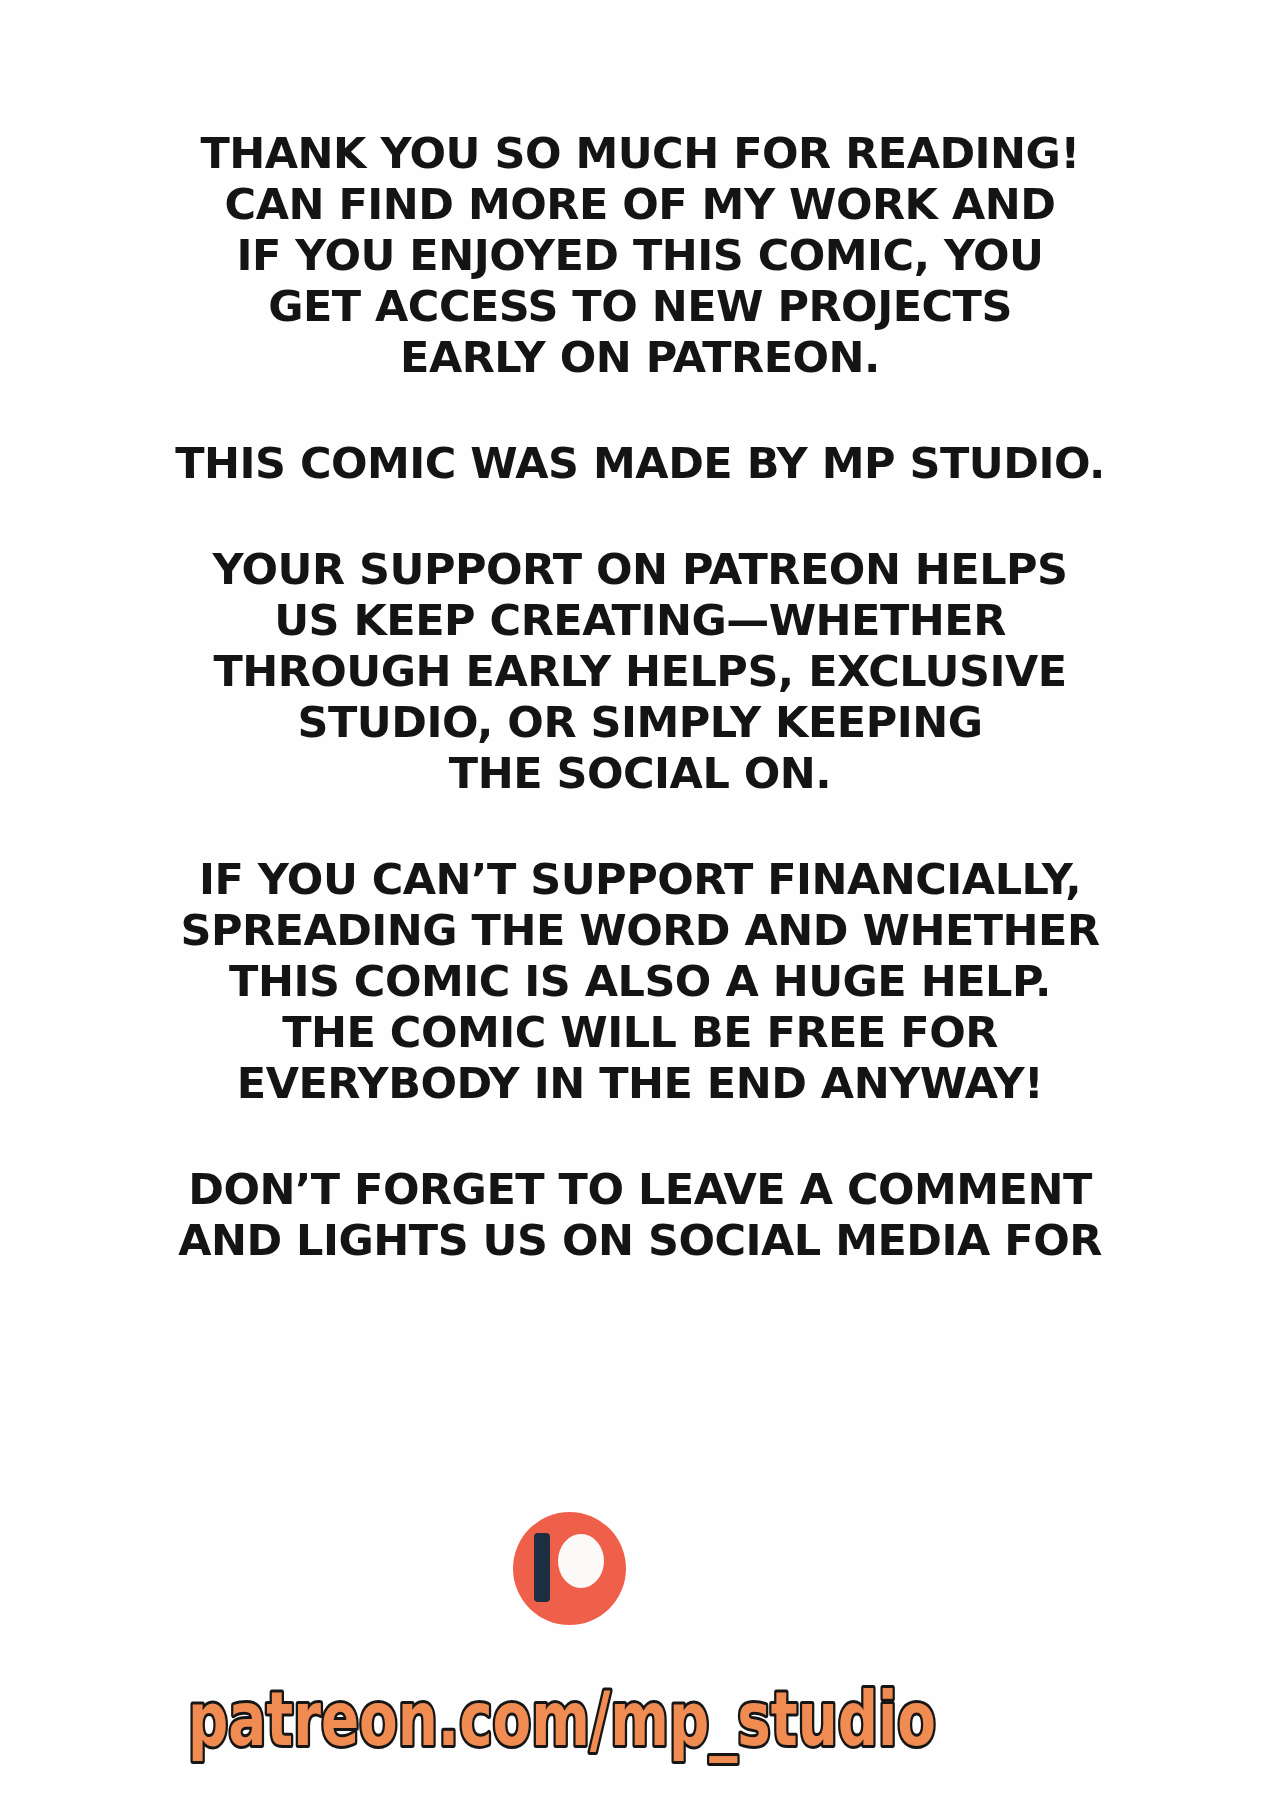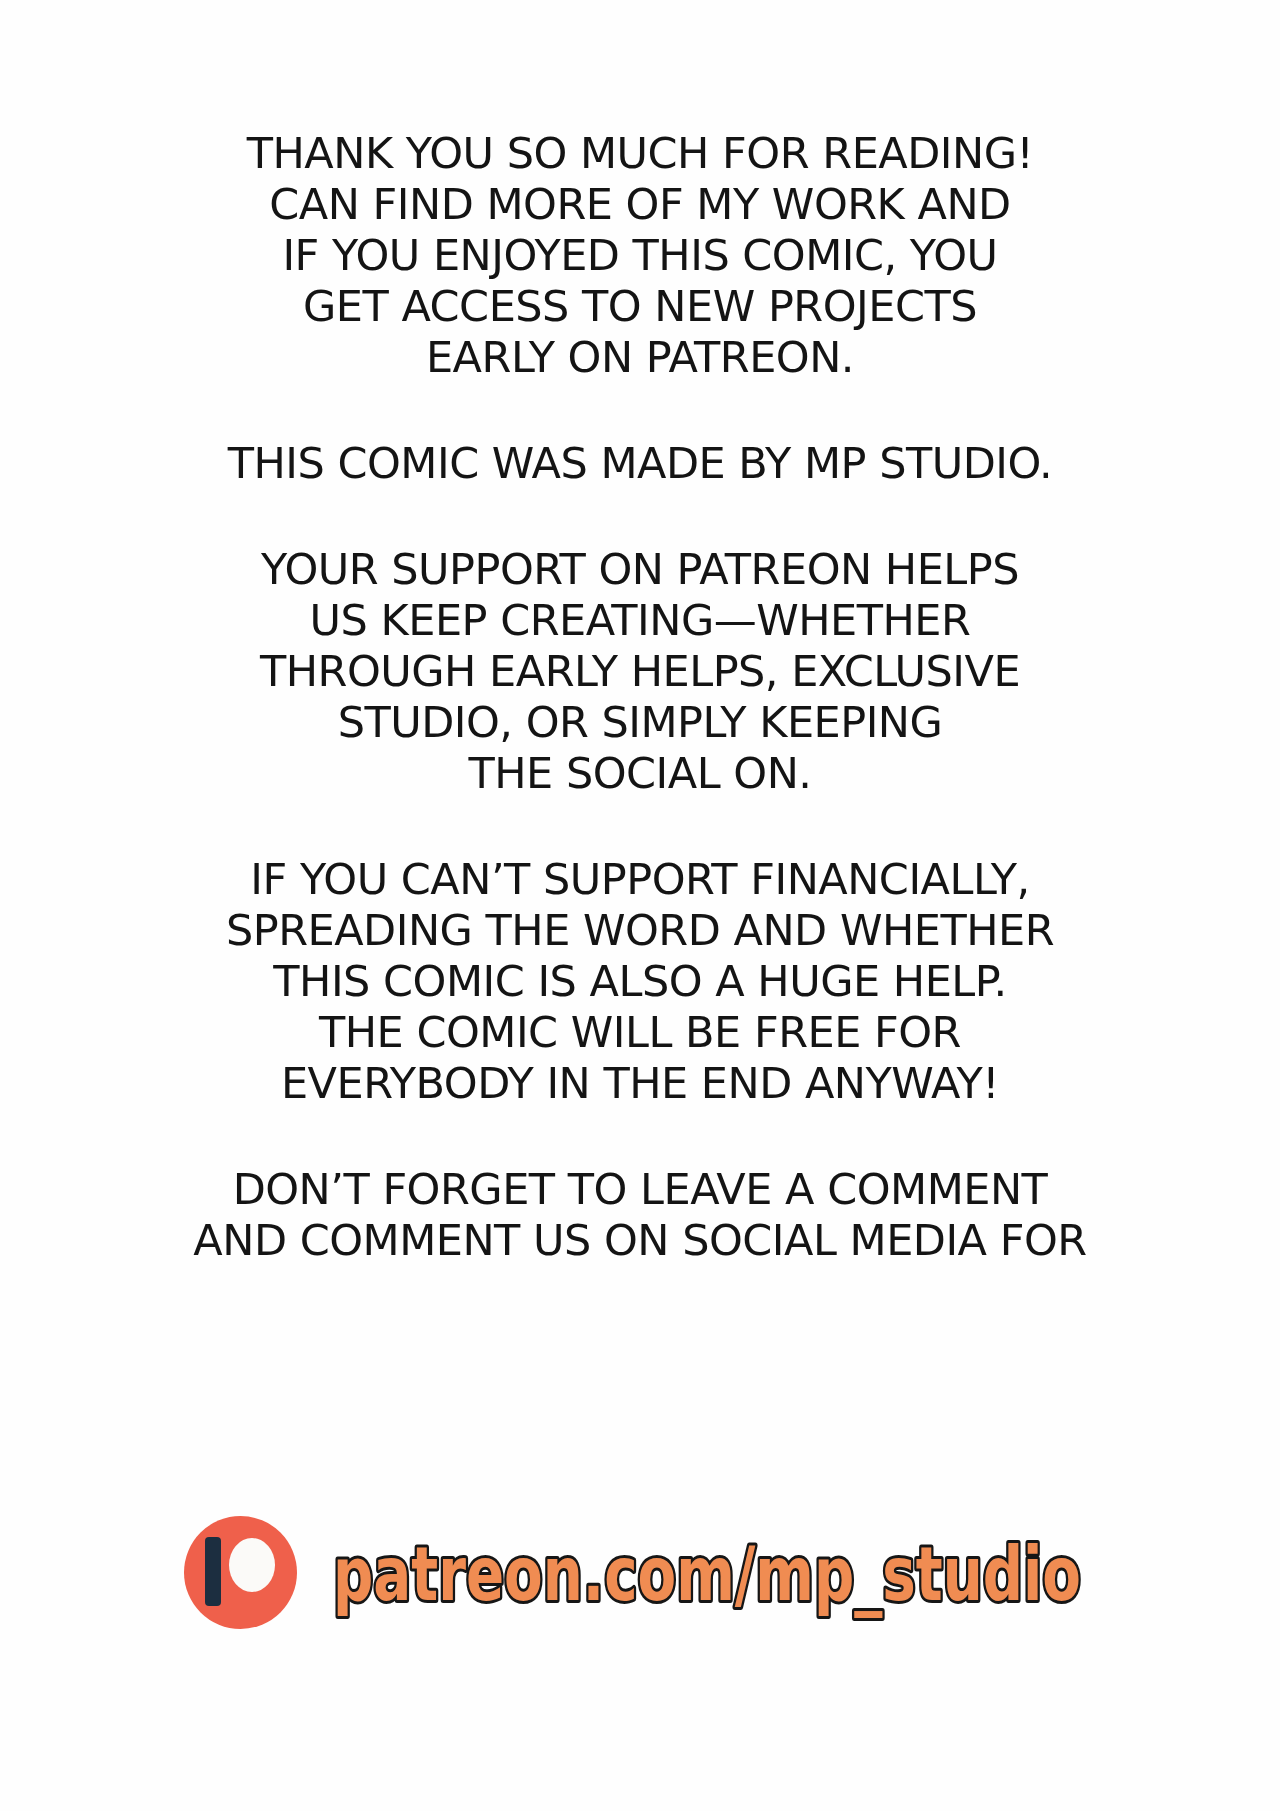--- a/index.html
+++ b/index.html
@@ -12,34 +12,35 @@
     font-family: "DejaVu Sans", sans-serif;
     overflow: hidden;
   }
   .text-block {
     position: absolute;
     top: 128px;
     left: 40px;
     right: 40px;
     text-align: center;
     color: #141414;
-    font-weight: 400;
+    font-weight: 700;
     font-size: 43px;
     line-height: 51px;
     letter-spacing: -0.5px;
   }
   .para { margin: 0 0 55px 0; }
   .line { white-space: nowrap; }
   .footer {
     position: absolute;
     top: 1512px;
     left: 184px;
     display: flex;
     align-items: center;
     gap: 32px;
+    flex-direction: column;
   }
   .p-icon {
     position: relative;
     width: 113px;
     height: 113px;
     border-radius: 50%;
     background: #ef604b;
     flex: 0 0 auto;
   }
   .p-icon .p-bar {
@@ -100,21 +101,21 @@
     <div class="para">
       <div class="line">IF YOU CAN’T SUPPORT FINANCIALLY,</div>
       <div class="line">SPREADING THE WORD AND WHETHER</div>
       <div class="line">THIS COMIC IS ALSO A HUGE HELP.</div>
       <div class="line">THE COMIC WILL BE FREE FOR</div>
       <div class="line">EVERYBODY IN THE END ANYWAY!</div>
     </div>
 
     <div class="para">
       <div class="line">DON’T FORGET TO LEAVE A COMMENT</div>
-      <div class="line">AND COMMENT US ON SOCIAL MEDIA FOR</div>
+      <div class="line">AND LIGHTS US ON SOCIAL MEDIA FOR</div>
     </div>
 
   </div>
 
   <div class="footer">
     <div class="p-icon" style="background: rgb(239, 96, 75);">
       <div class="p-bar" style="background: rgb(28, 46, 64);"></div>
       <div class="p-dot" style="background: rgb(251, 250, 248);"></div>
     </div>
     <svg class="url-svg" width="770" height="120" viewBox="0 0 770 120">

